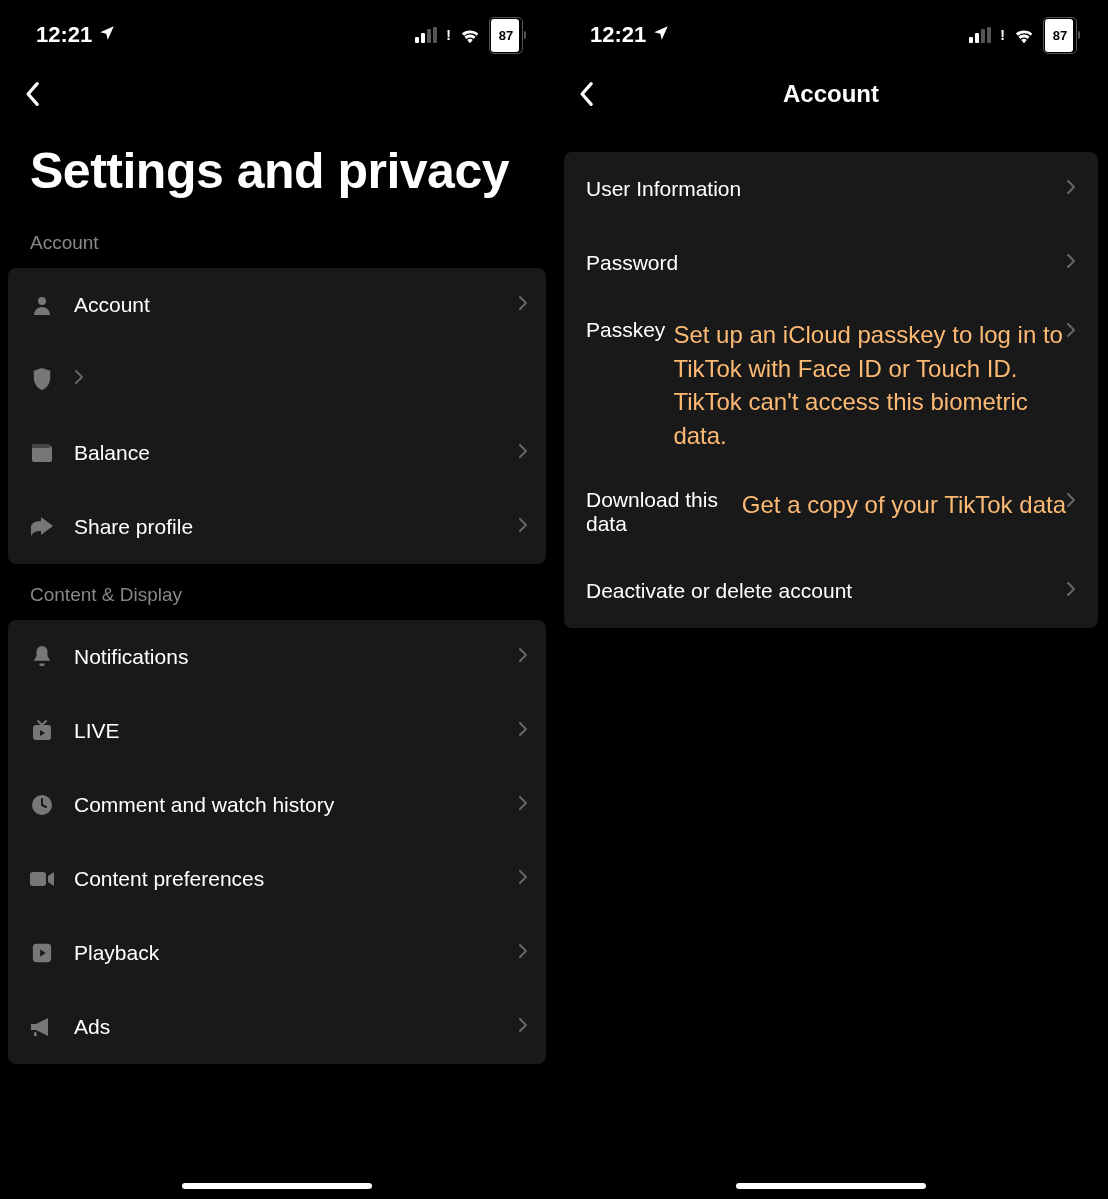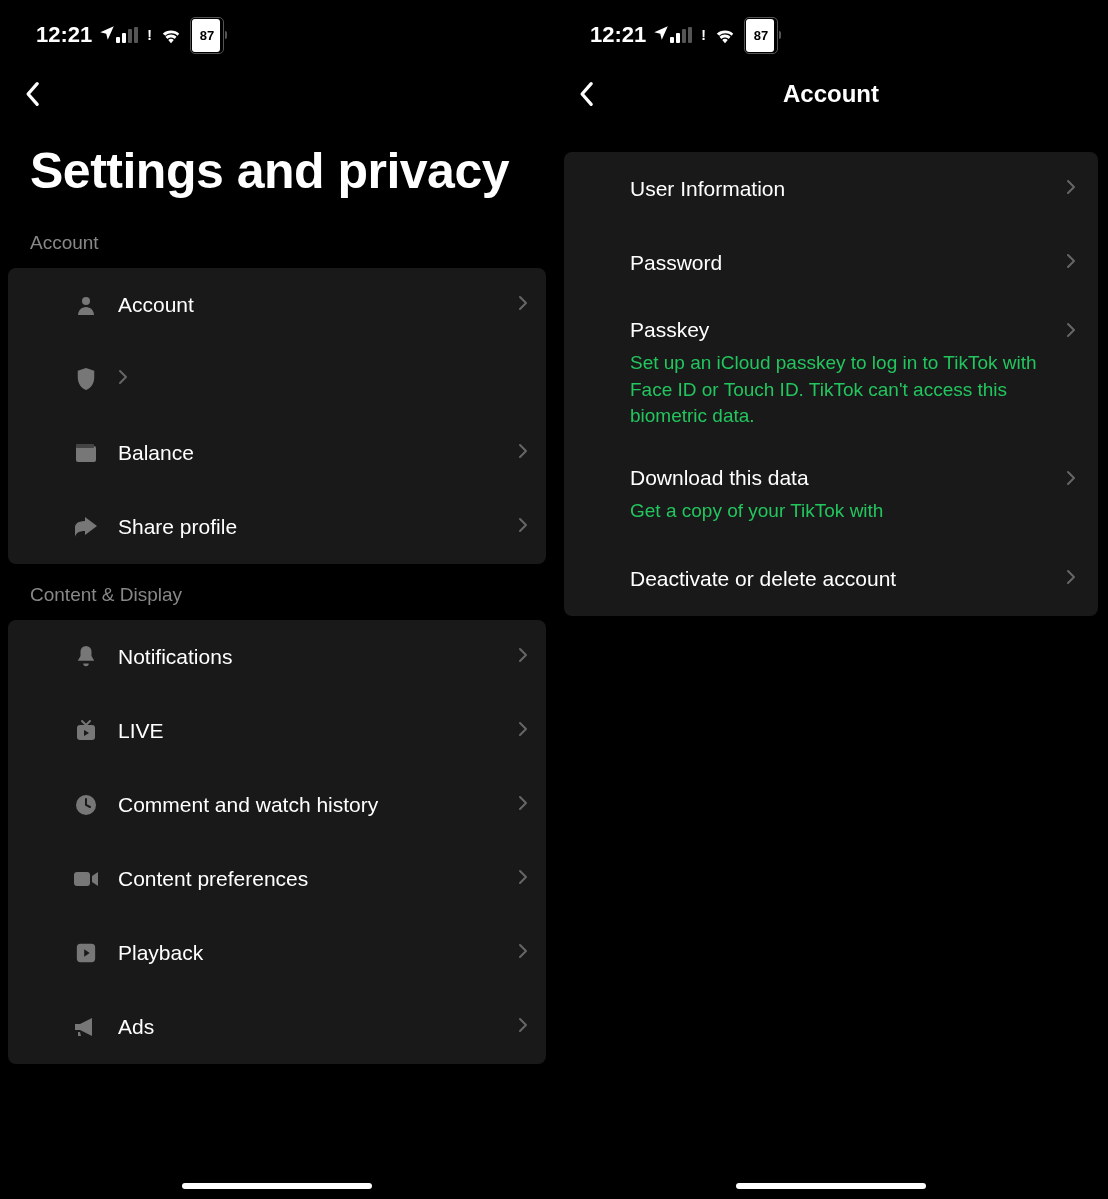--- a/index.html
+++ b/index.html
@@ -18,20 +18,21 @@
     }
     .screen {
       width: 554px;
       height: 1199px;
       background: #000;
       position: relative;
       overflow: hidden;
     }
     .status-bar {
       display: flex;
+      justify-content: space-between;
       align-items: center;
       padding: 20px 28px 14px 36px;
       height: 64px;
     }
     .status-left {
       display: flex;
       align-items: center;
       gap: 6px;
       font-size: 22px;
       font-weight: 600;
@@ -123,21 +124,20 @@
       font-size: 19px;
       font-weight: 500;
       color: #888;
       padding: 20px 30px 14px;
     }
     .card {
       background: #191919;
       margin: 0 8px;
       border-radius: 8px;
       overflow:hidden;
-      padding-left:44px;
     }
     .card-tight { margin: 0 10px; }
     .row {
       display:flex;
       align-items:center;
       padding: 22px 18px 22px 20px;
       cursor:pointer;
       min-height: 74px;
     }
     .row-icon {
@@ -156,28 +156,27 @@
       font-weight: 500;
       flex:1;
       color:#fff;
     }
     .row-chevron {
       color: #666;
       flex-shrink:0;
     }
     .row-sub {
       display:flex;
-      flex-direction:column;
       align-items:flex-start;
       flex:1;
       gap:8px;
     }
     .row-desc {
-      font-size: 19px;
-      color: #22c55e;
+      font-size: 24px;
+      color: #fdba74;
       line-height: 1.4;
     }
     .row.with-desc { padding-top:18px; padding-bottom:18px; align-items:flex-start;}
     .row.with-desc .row-chevron { margin-top:4px; }
     .row.r2 { padding-left: 22px; padding-right: 22px; }
     .home-indicator {
       position:absolute;
       bottom: 10px;
       left:50%;
       transform:translateX(-50%);
@@ -449,21 +448,21 @@
       </div>
       <span class="row-chevron">
         <svg width="10" height="16" viewBox="0 0 10 16" fill="none" stroke="#666" stroke-width="2" stroke-linecap="round" stroke-linejoin="round">
             <path d="M2 2l6 6-6 6"></path>
           </svg>
       </span>
     </div>
     <div class="row r2 with-desc">
       <div class="row-sub">
         <span class="row-label">Download this data</span>
-        <span class="row-desc">Get a copy of your TikTok with</span>
+        <span class="row-desc">Get a copy of your TikTok data</span>
       </div>
       <span class="row-chevron">
         <svg width="10" height="16" viewBox="0 0 10 16" fill="none" stroke="#666" stroke-width="2" stroke-linecap="round" stroke-linejoin="round">
             <path d="M2 2l6 6-6 6"></path>
           </svg>
       </span>
     </div>
     <div class="row r2">
       <span class="row-label">Deactivate or delete account</span>
       <span class="row-chevron">

